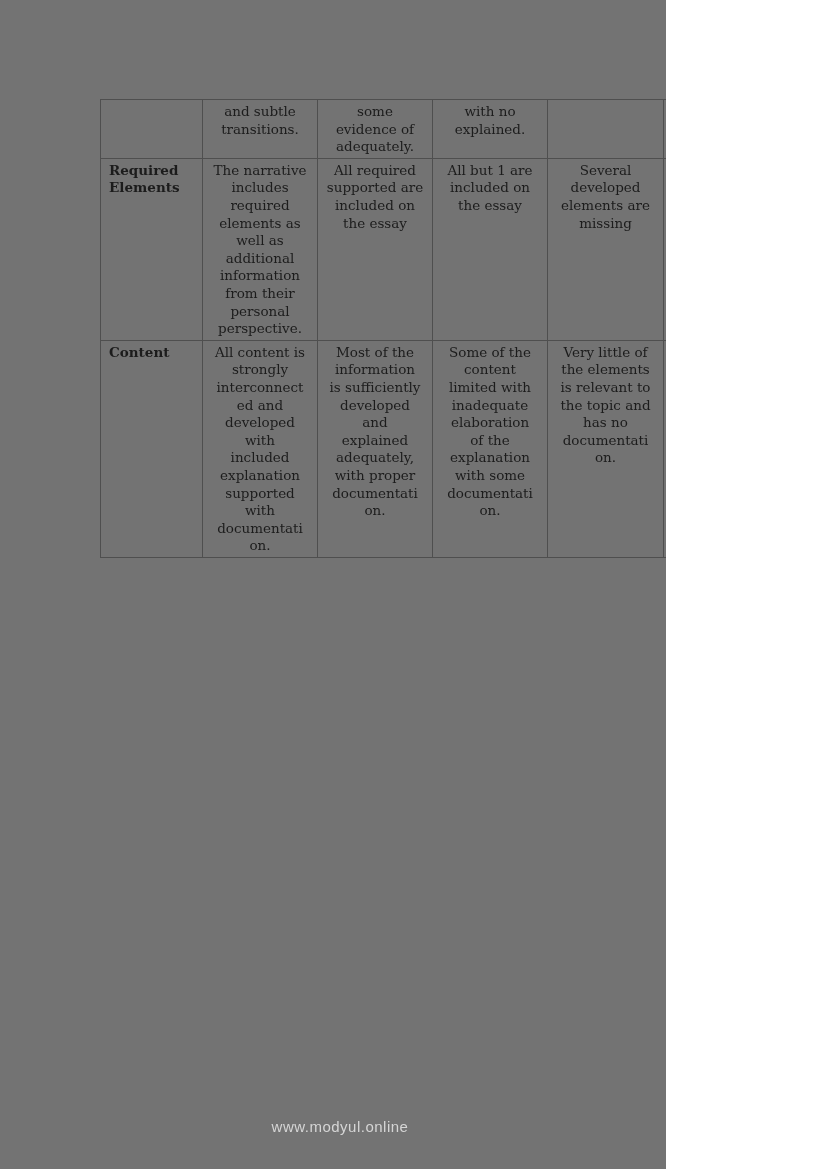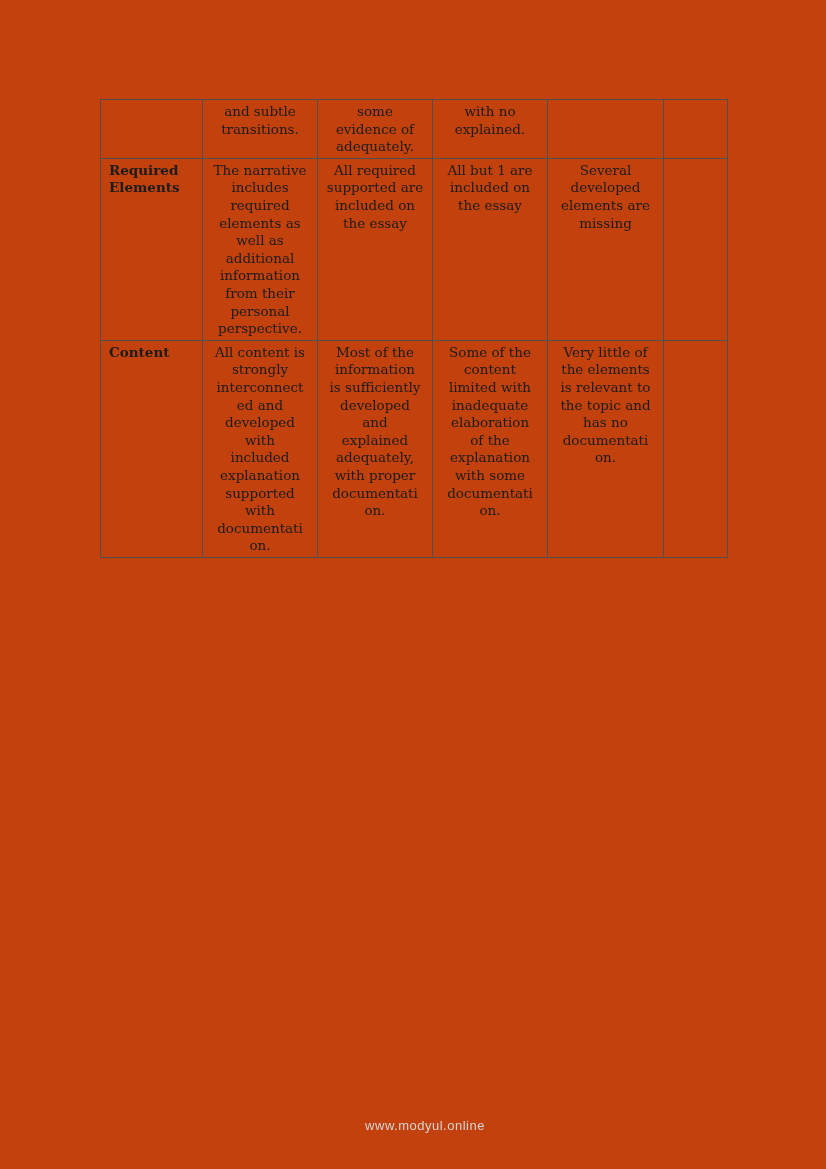--- a/index.html
+++ b/index.html
@@ -2,23 +2,23 @@
 <html><head>
 <meta charset="utf-8">
 <style>
   html, body {
     margin: 0;
     padding: 0;
     background: #ffffff;
   }
   .page {
     position: relative;
-    width: 826px;
+    width: 666px;
     height: 1169px;
-    background: #c2410c;
+    background: #737373;
     overflow: hidden;
     font-family: "DejaVu Serif", "Liberation Serif", serif;
     color: #1c1c1c;
     text-decoration: underline;
   }
   table.rubric {
     position: absolute;
     left: 100px;
     top: 99px;
     width: 627px;
@@ -37,27 +37,28 @@
   }
   table.rubric td.rowhead {
     text-align: left;
     font-weight: bold;
     padding-left: 8px;
     padding-right: 4px;
   }
   .watermark {
     position: absolute;
     top: 1118px;
-    left: 12px;
+    left: 0;
     width: 100%;
     text-align: center;
     font-family: "Liberation Sans", "DejaVu Sans", sans-serif;
-    font-size: 13px;
+    font-size: 15px;
     color: #d5d5d5;
     letter-spacing: 0.5px;
+    padding-left: 7px;
   }
 </style>
 </head>
 <body>
 
 <div class="page">
 
   <table class="rubric">
     <colgroup>
       <col style="width:102px">

